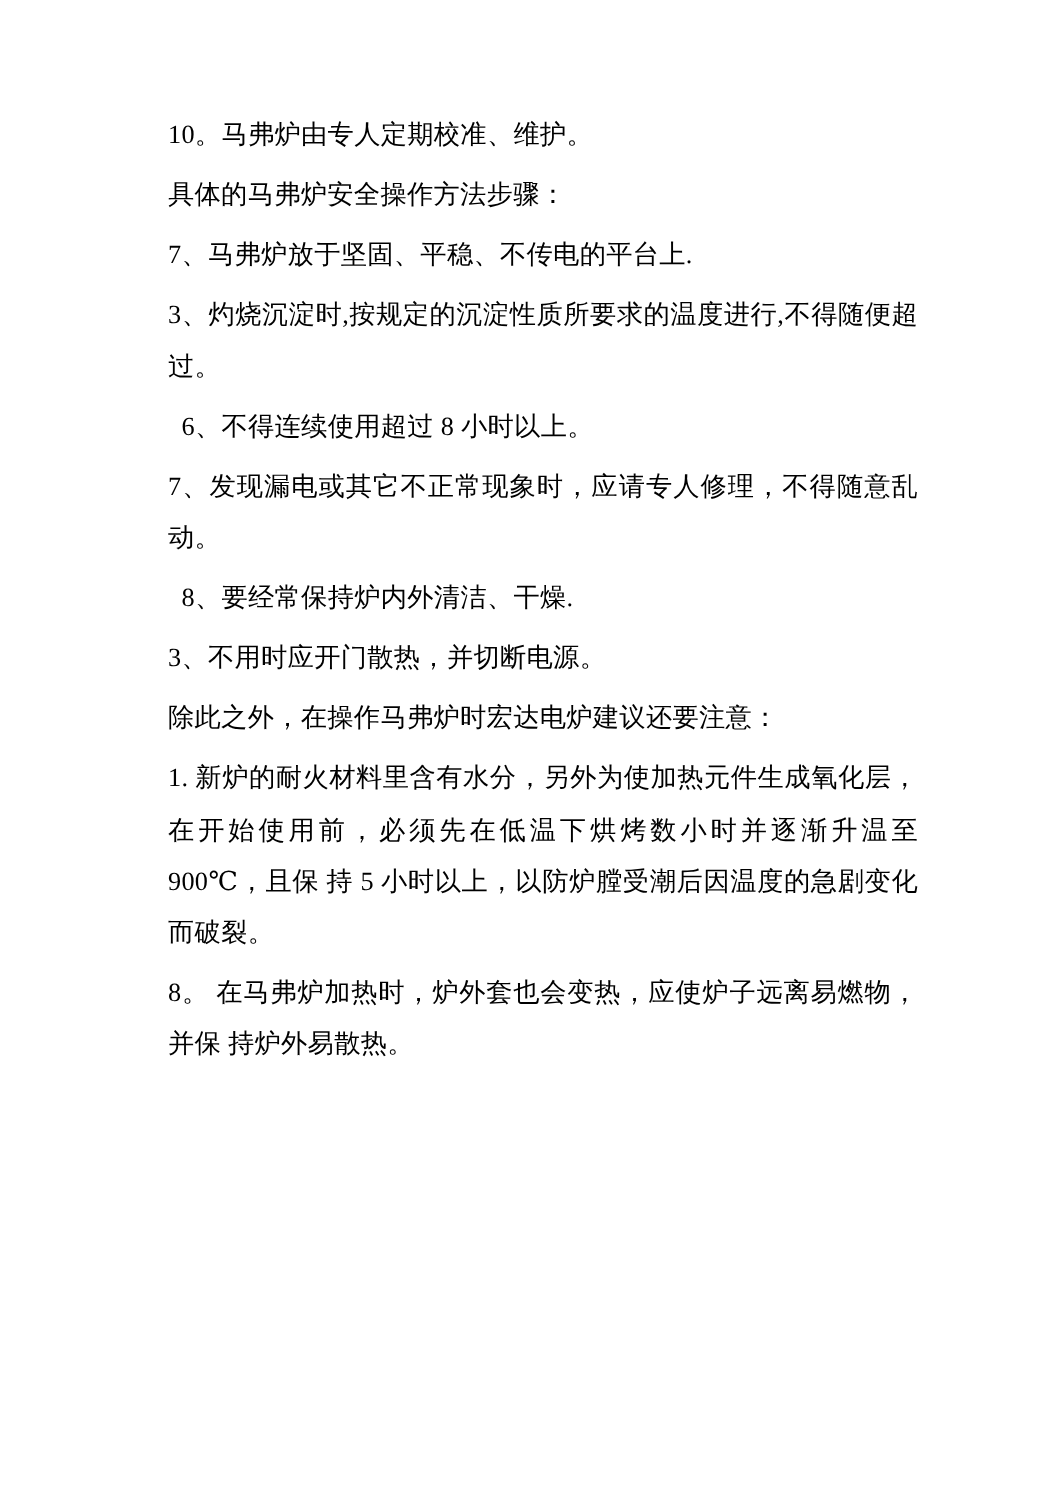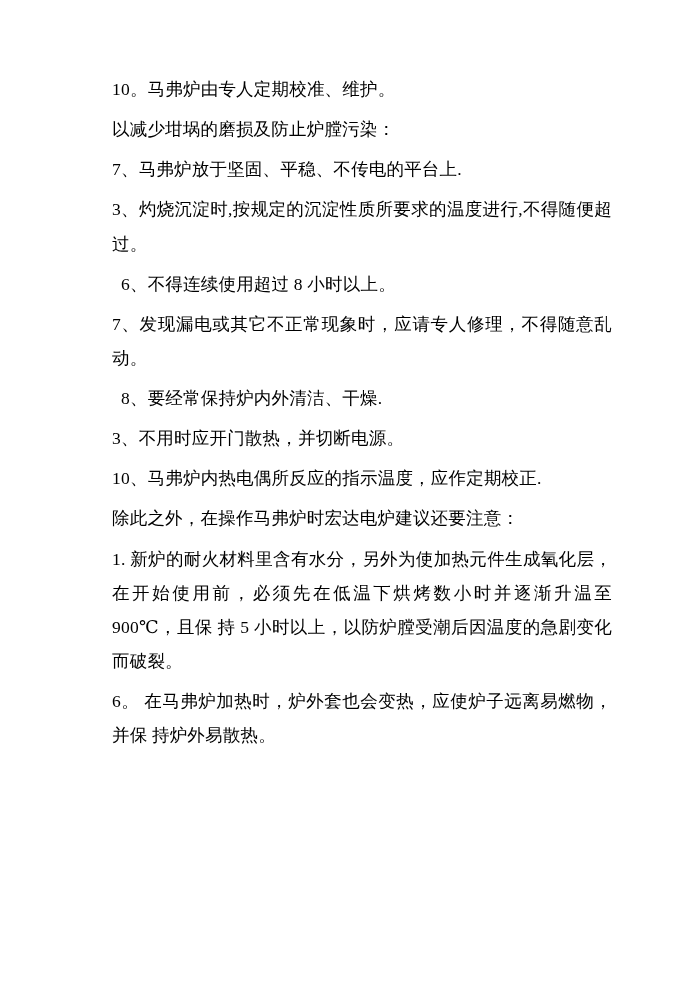--- a/index.html
+++ b/index.html
@@ -35,25 +35,24 @@
   
   .para.sp1 { padding-left: 0; }
   .para.sp2 { padding-left: 9px; }
 </style>
 </head>
 <body>
 
 <div class="page">
   <div class="doc-body">
     <p class="para">10。马弗炉由专人定期校准、维护。</p>
-    <p class="para">以减少坩埚的磨损及防止炉膛污染：</p>
+    <p class="para">具体的马弗炉安全操作方法步骤：</p>
     <p class="para">7、马弗炉放于坚固、平稳、不传电的平台上.</p>
     <p class="para">3、灼烧沉淀时,按规定的沉淀性质所要求的温度进行,不得随便超过。</p>
     <p class="para sp2">6、不得连续使用超过 8 小时以上。</p>
     <p class="para sp1">7、发现漏电或其它不正常现象时，应请专人修理，不得随意乱动。</p>
     <p class="para sp2">8、要经常保持炉内外清洁、干燥.</p>
     <p class="para sp1">3、不用时应开门散热，并切断电源。</p>
-    <p class="para sp1">10、马弗炉内热电偶所反应的指示温度，应作定期校正.</p>
     <p class="para">除此之外，在操作马弗炉时宏达电炉建议还要注意：</p>
     <p class="para sp1">1. 新炉的耐火材料里含有水分，另外为使加热元件生成氧化层，在开始使用前，必须先在低温下烘烤数小时并逐渐升温至900℃，且保 持 5 小时以上，以防炉膛受潮后因温度的急剧变化而破裂。</p>
-    <p class="para sp1">6。 在马弗炉加热时，炉外套也会变热，应使炉子远离易燃物，并保 持炉外易散热。</p>
+    <p class="para sp1">8。 在马弗炉加热时，炉外套也会变热，应使炉子远离易燃物，并保 持炉外易散热。</p>
   </div>
 </div>
 
 </body></html>

